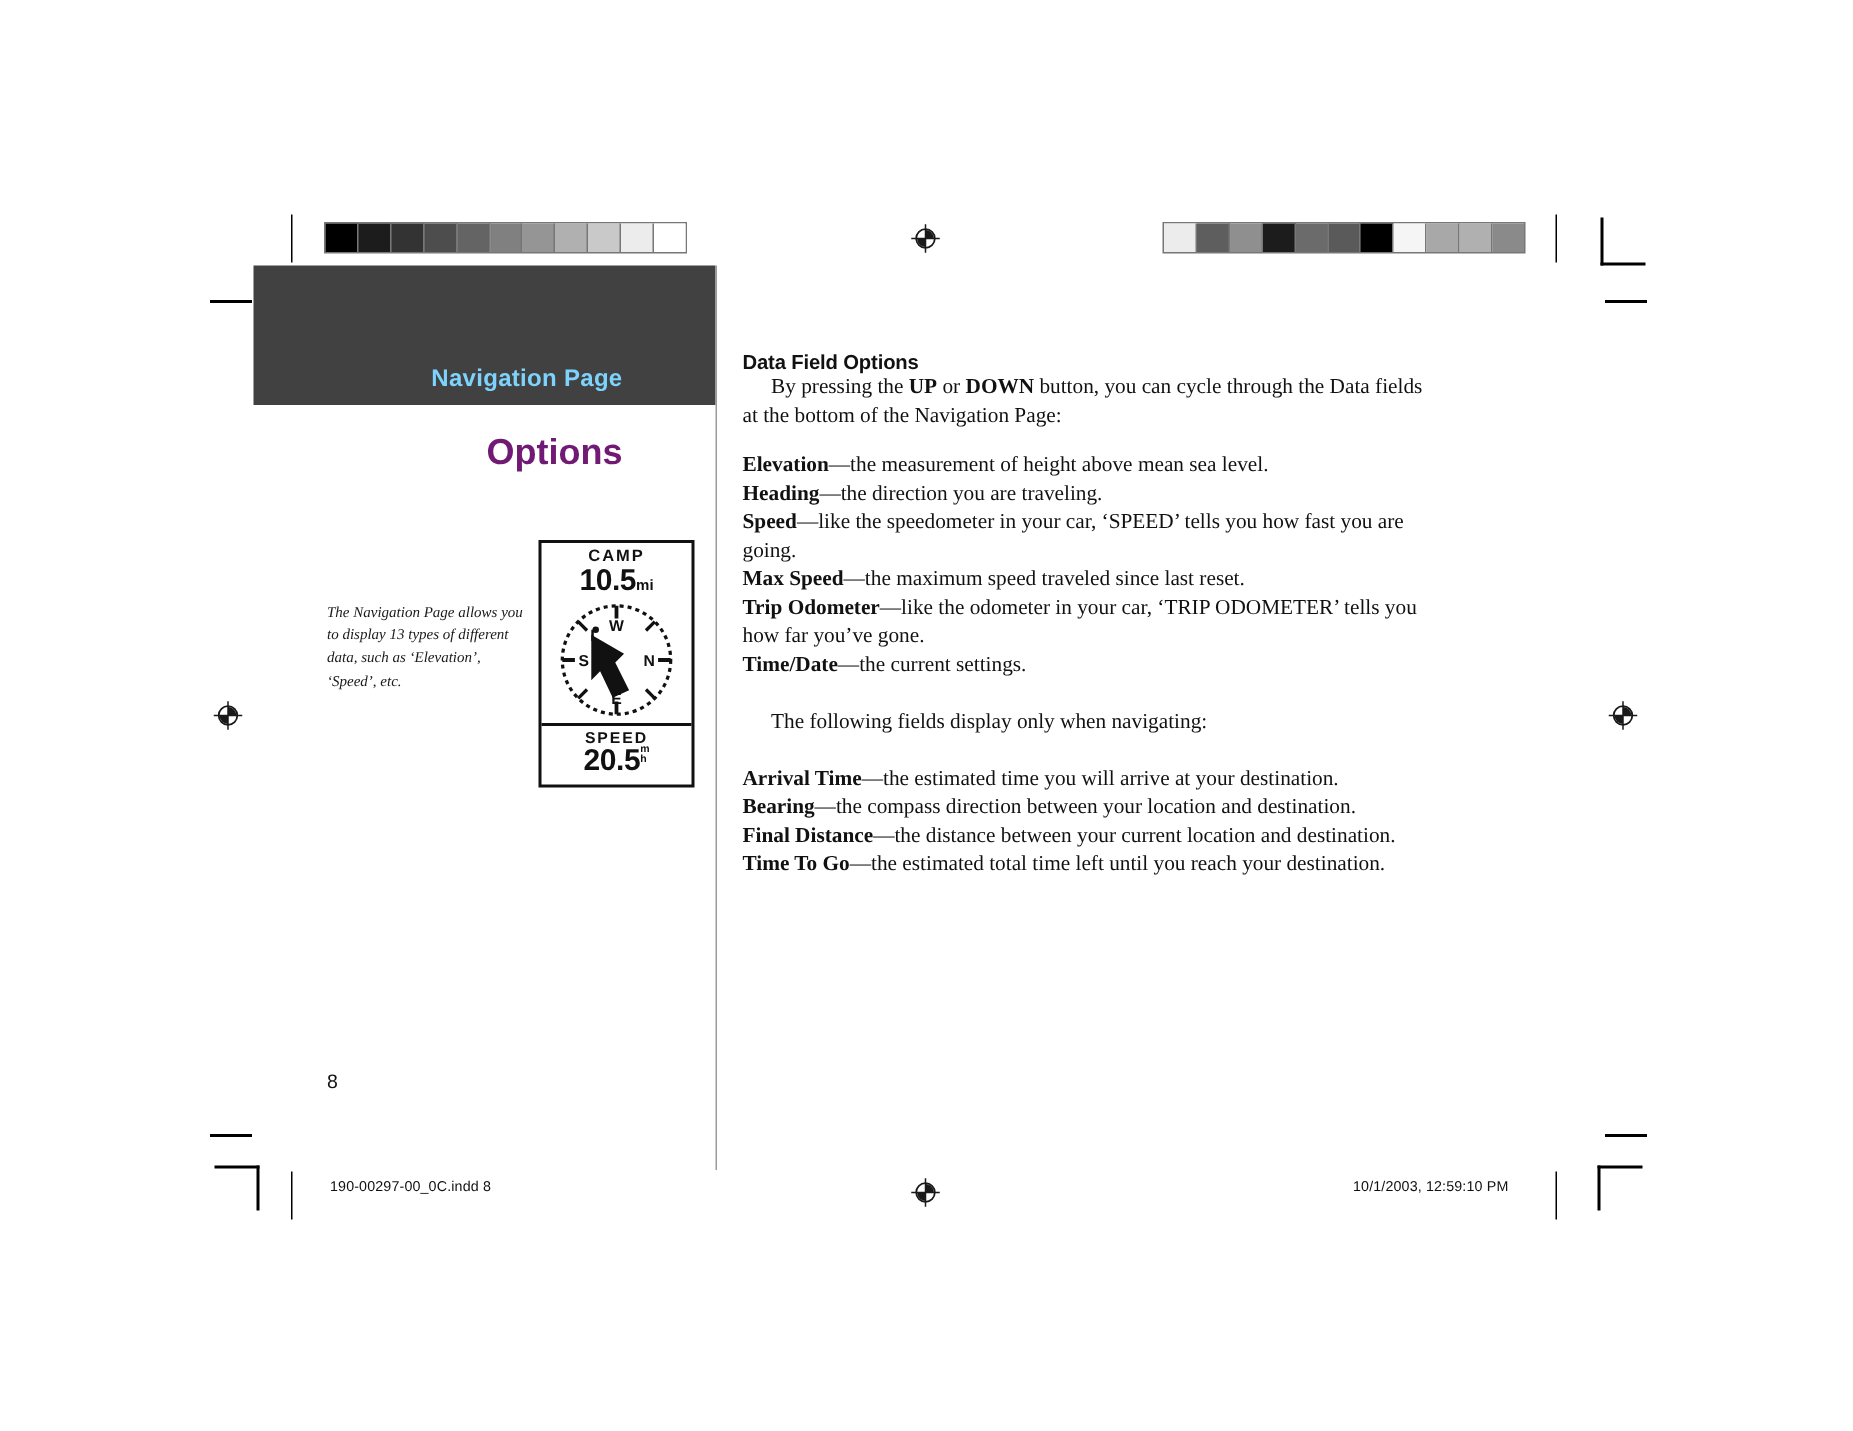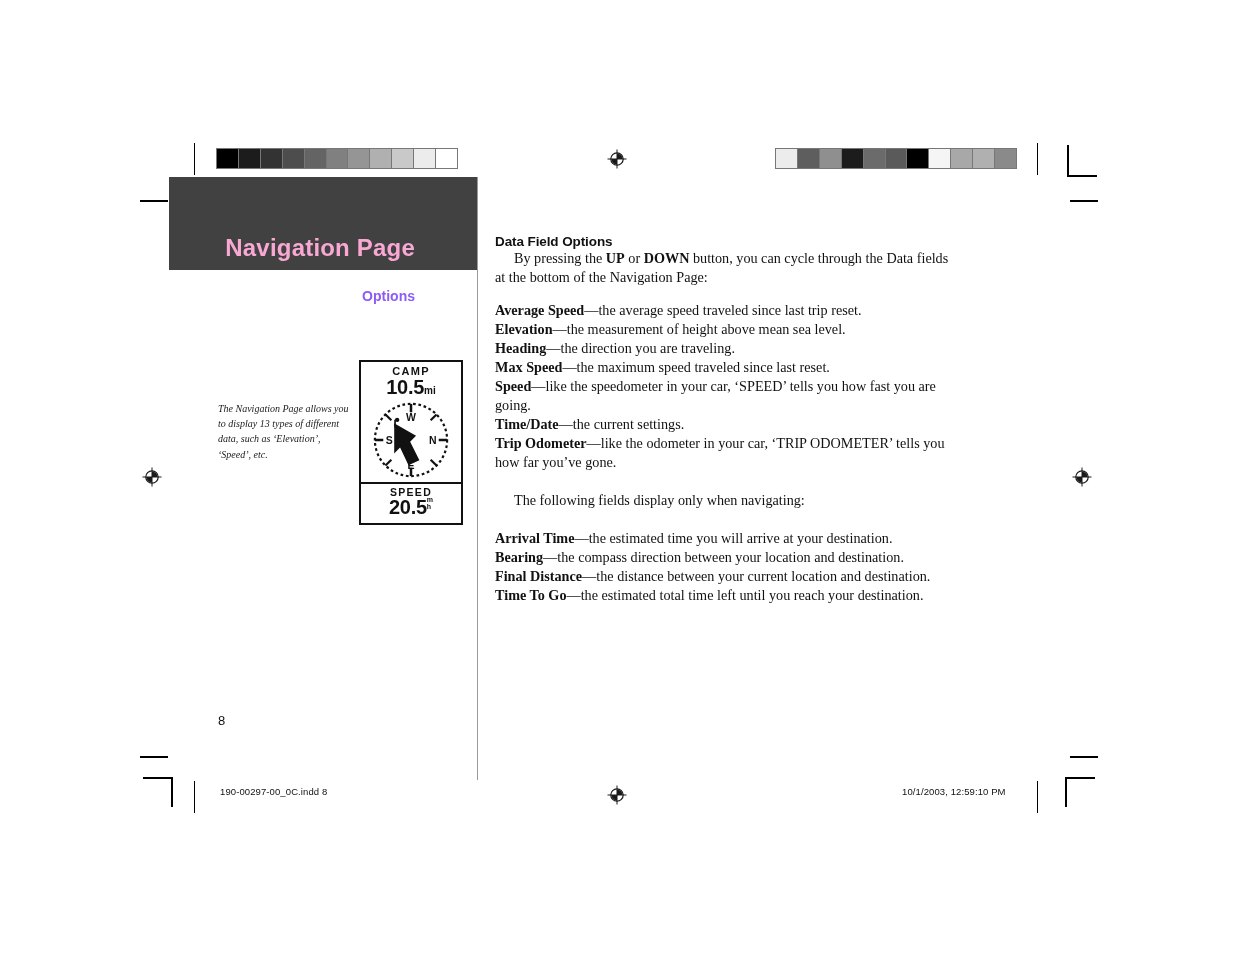--- a/index.html
+++ b/index.html
@@ -51,39 +51,39 @@
     left: 169px;
     top: 177px;
     width: 308px;
     height: 93px;
     background: #414141;
   }
   .chapter-banner .banner-title {
     position: absolute;
     right: 62px;
     bottom: 8px;
-    color: #f9a8d4;
-    font-family: "Liberation Sans", sans-serif;
-    font-weight: bold;
-    font-size: 24px;
+    color: #7dd3fc;
+    font-family: "Liberation Sans", sans-serif;
+    font-weight: bold;
+    font-size: 16px;
     letter-spacing: 0.2px;
     white-space: nowrap;
     text-align: right;
   }
 
   .section-title {
     position: absolute;
     left: 169px;
     top: 288px;
     width: 246px;
     text-align: right;
     font-family: "Liberation Sans", sans-serif;
     font-weight: bold;
-    font-size: 14px;
-    color: #8b5cf6;
+    font-size: 24px;
+    color: #701a75;
   }
 
   .side-caption {
     position: absolute;
     left: 218px;
     top: 401px;
     width: 132px;
     font-family: "Liberation Serif", serif;
     font-style: italic;
     font-size: 10px;
@@ -398,27 +398,26 @@
   </div>
 
   <div class="col-divider"></div>
 
   <div class="right-col">
     <div class="rc-heading">Data Field Options</div>
 
     <p class="rc-para"><span>By pressing the </span><b>UP</b><span> or </span><b>DOWN</b><span> button, you can cycle through the Data fields at the bottom of the Navigation Page:</span></p>
 
     <ul class="rc-list" id="fields-list">
-        <li><b>Average Speed</b><span>—the average speed traveled since last trip reset.</span></li>
         <li><b>Elevation</b><span>—the measurement of height above mean sea level.</span></li>
         <li><b>Heading</b><span>—the direction you are traveling.</span></li>
+        <li><b>Speed</b><span>—like the speedometer in your car, ‘SPEED’ tells you how fast you are going.</span></li>
         <li><b>Max Speed</b><span>—the maximum speed traveled since last reset.</span></li>
-        <li><b>Speed</b><span>—like the speedometer in your car, ‘SPEED’ tells you how fast you are going.</span></li>
+        <li><b>Trip Odometer</b><span>—like the odometer in your car, ‘TRIP ODOMETER’ tells you how far you’ve gone.</span></li>
         <li><b>Time/Date</b><span>—the current settings.</span></li>
-        <li><b>Trip Odometer</b><span>—like the odometer in your car, ‘TRIP ODOMETER’ tells you how far you’ve gone.</span></li>
       </ul>
 
     <p class="rc-subpara">The following fields display only when navigating:</p>
 
     <ul class="rc-list" id="nav-fields-list" style="margin-top:19px;">
         <li><b>Arrival Time</b><span>—the estimated time you will arrive at your destination.</span></li>
         <li><b>Bearing</b><span>—the compass direction between your location and destination.</span></li>
         <li><b>Final Distance</b><span>—the distance between your current location and destination.</span></li>
         <li><b>Time To Go</b><span>—the estimated total time left until you reach your destination.</span></li>
       </ul>

